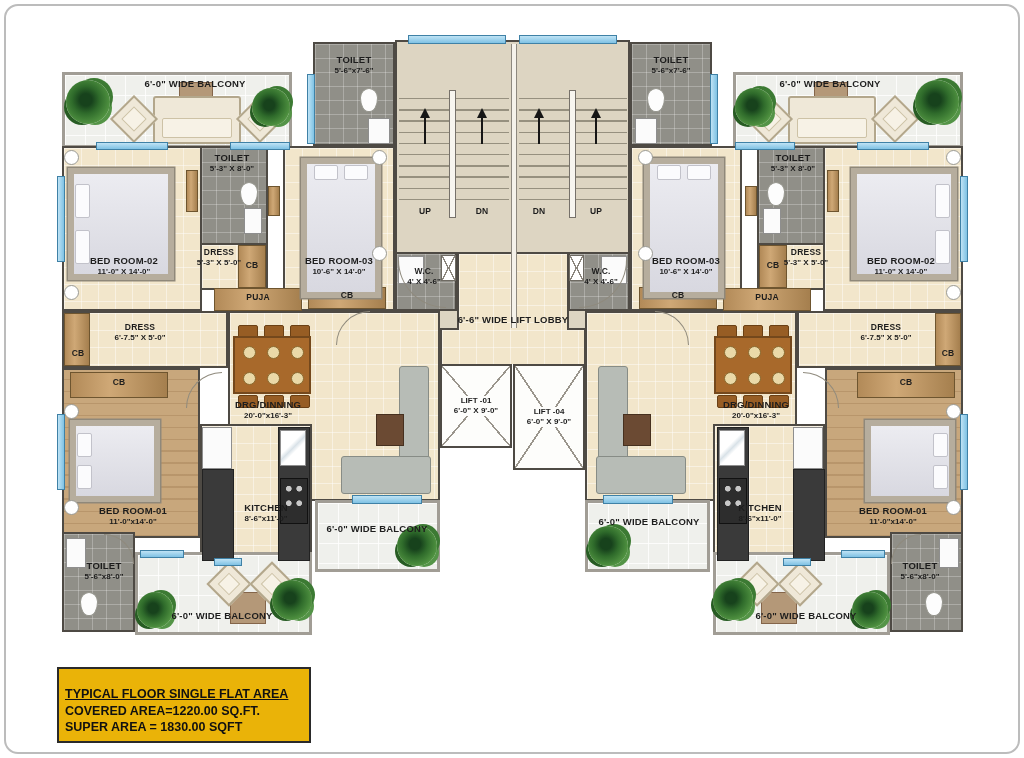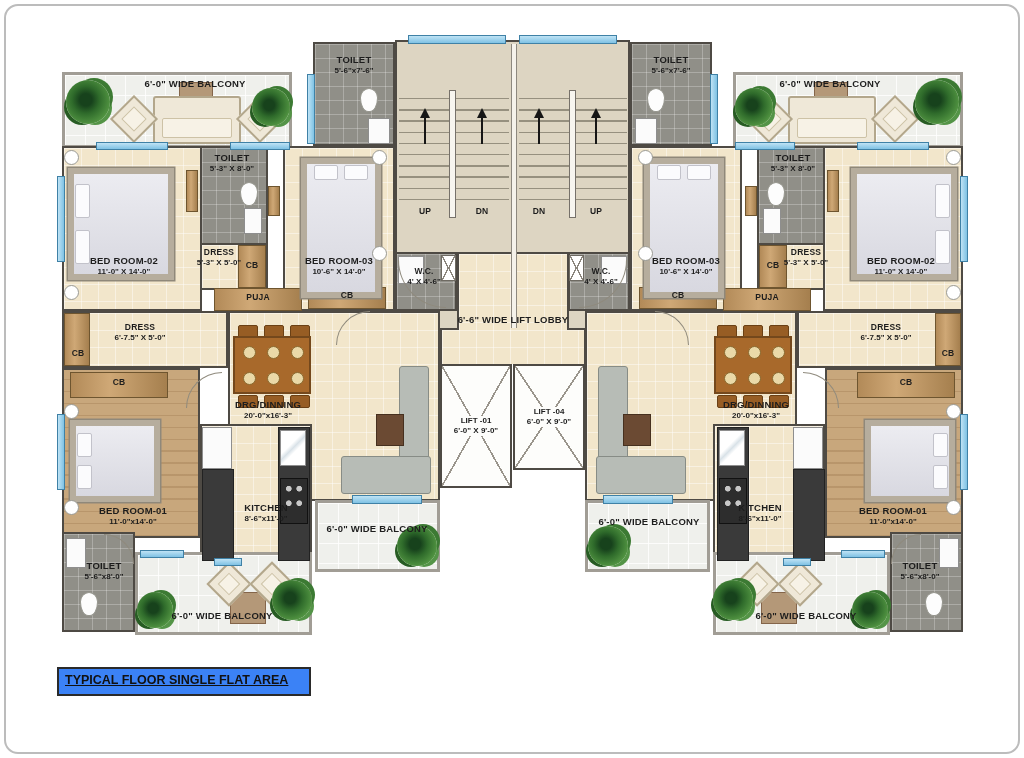--- a/index.html
+++ b/index.html
@@ -52,21 +52,21 @@
   .gsofa{position:absolute;background:#b7bcb6;border:1.5px solid #878c86;border-radius:3px;z-index:5}
   .ctable{position:absolute;background:#6b4a33;border:1.5px solid #46301f;z-index:5}
   .counter{position:absolute;background:#3a3a3a;border:1px solid #222;z-index:5}
   .white-box{position:absolute;background:#fbfbfb;border:1.2px solid #8e8e8e;box-sizing:border-box;z-index:6}
   .sinkhatch{background:linear-gradient(135deg,#fff 40%,#d9e2e8 50%,#fff 60%)}
   .stove{position:absolute;background:#2d2d2d;border:1px solid #111;z-index:6;
     background-image:radial-gradient(circle at 30% 22%,#c8c8c8 2.5px,transparent 3.2px),radial-gradient(circle at 70% 22%,#c8c8c8 2.5px,transparent 3.2px),radial-gradient(circle at 30% 55%,#c8c8c8 2.5px,transparent 3.2px),radial-gradient(circle at 70% 55%,#c8c8c8 2.5px,transparent 3.2px)}
   .bowl{position:absolute;width:18px;height:24px;background:#fdfdfd;border:1.2px solid #97978f;border-radius:50% 50% 45% 45%/40% 40% 58% 58%;box-sizing:border-box;z-index:6}
   .arc{position:absolute;z-index:11;background:transparent;box-sizing:border-box}
   .title{position:absolute;left:62px;top:642px;font-size:15.5px;font-weight:bold;color:#111;text-decoration:underline;letter-spacing:.4px;z-index:30}
-  .areabox{position:absolute;left:57px;top:667px;width:254px;background:#3b82f6;border:2.5px solid #2a2a2a;padding:3px 6px 5px 6px;box-sizing:border-box;z-index:30}
+  .areabox{position:absolute;left:57px;top:667px;width:254px;background:#eab308;border:2.5px solid #2a2a2a;padding:17px 6px 5px 6px;box-sizing:border-box;z-index:30}
   .areabox div{font-size:12.5px;font-weight:bold;color:#111;line-height:16.5px;white-space:nowrap}
   .areabox .head{text-decoration:underline}
 </style>
 </head>
 <body>
 
 <div id="canvas">
   <div class="frame"></div>
 
   <div class="room stair" style="left:395px;top:40px;width:235px;height:290px"></div>
@@ -131,21 +131,21 @@
   <div class="room balc" style="left:585px;top:500px;width:125px;height:72px"></div>
 
   <div class="room beige" style="left:457px;top:252px;width:112px;height:110px"></div>
   <div class="beige" style="position:absolute;left:440px;top:330px;width:146px;height:34px;border-left:2px solid #4e4a44;border-right:2px solid #4e4a44;box-sizing:border-box"></div>
   <div class="room gtile" style="left:395px;top:252px;width:62px;height:59px"></div>
   <div class="room gtile" style="left:568px;top:252px;width:62px;height:59px"></div>
   <div class="white-box" style="left:398px;top:256px;width:26px;height:28px"></div>
   <div class="white-box" style="left:601px;top:256px;width:26px;height:28px"></div>
   <div class="xbox" style="left:441px;top:255px;width:15px;height:26px"></div>
   <div class="xbox" style="left:569px;top:255px;width:15px;height:26px"></div>
-  <div class="lift" style="left:440px;top:364px;width:72px;height:124px">
+  <div class="lift" style="left:440px;top:364px;width:72px;height:84px">
     <span>LIFT -01</span>
       <span>6'-0" X 9'-0"</span>
   </div>
   <div class="lift" style="left:513px;top:364px;width:72px;height:106px">
     <span>LIFT -04</span>
       <span>6'-0" X 9'-0"</span>
   </div>
 
   <div class="bed bed-h" style="left:68px;top:168px;width:106px;height:112px"></div>
   <div class="lamp" style="left:64px;top:150px"></div>
@@ -426,14 +426,16 @@
   <div class="lbl" style="left:649px;top:516px">
       <span class="nm">6'-0" WIDE BALCONY</span>
     </div>
 
   <div class="lbl" style="left:513px;top:314px">
       <span class="nm">6'-6" WIDE LIFT LOBBY</span>
     </div>
 
   <div class="areabox">
     <div class="head">TYPICAL FLOOR SINGLE FLAT AREA</div>
+    <div>COVERED AREA=1220.00 SQ.FT.</div>
+    <div>SUPER AREA  =  1830.00 SQFT</div>
   </div>
 </div>
 
 </body></html>

